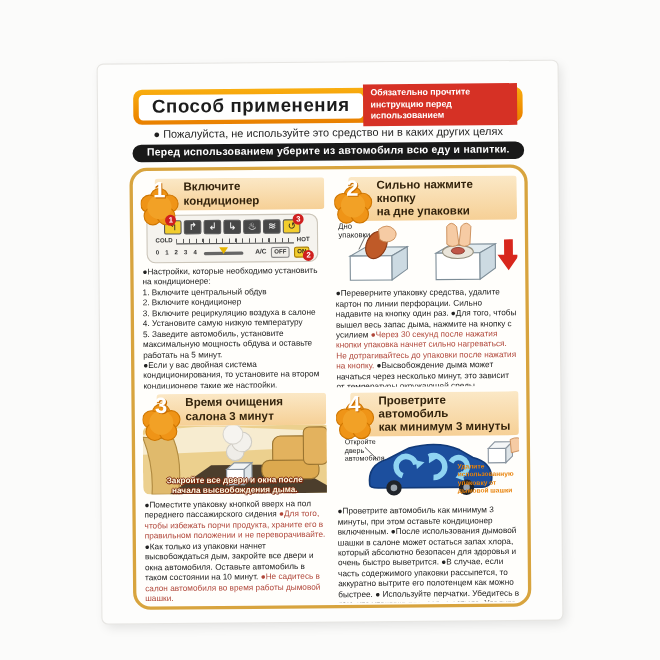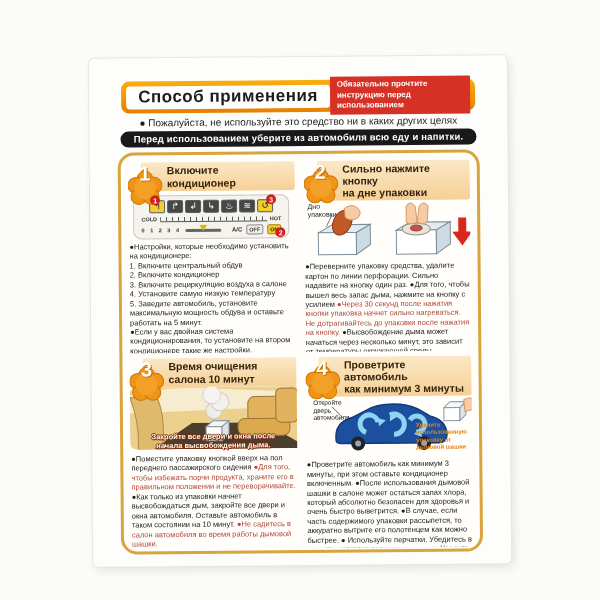--- a/index.html
+++ b/index.html
@@ -249,21 +249,21 @@
                 <circle cx="9" cy="15" r="8"></circle>
                 <circle cx="27" cy="15" r="8"></circle>
               <circle cx="12" cy="26" r="8"></circle>
                 <circle cx="24" cy="26" r="8"></circle>
               <circle cx="18" cy="18" r="11" stroke="none" fill="#f2a126"></circle>
             </g>
           </svg>
           <span class="num">3</span>
         </span>
         <span>Время очищения
-салона 10 минут</span>
+салона 3 минут</span>
       </div>
       <div class="illus" style="height:64px;">
         <svg viewBox="0 0 172 62" width="172" height="62" style="margin:0 auto;">
           <rect x="0" y="0" width="172" height="62" rx="6" fill="#ecd08e"></rect>
           <path d="M0,8 q40,-10 90,-6 l82,4 l0,14 l-172,6 Z" fill="#f7ecd0"></path>
           <path d="M0,10 q10,26 8,52 l24,0 q4,-30 -4,-50 Z" fill="#e0ba6c" stroke="#b08a40" stroke-width="1"></path>
           <path d="M24,62 L62,36 L134,36 L172,58 L172,62 Z" fill="#4c3e2c"></path>
           <rect x="118" y="10" width="34" height="28" rx="7" fill="#e3b25e" stroke="#9a7430" stroke-width="1"></rect>
           <rect x="108" y="32" width="52" height="17" rx="7" fill="#dca94f" stroke="#9a7430" stroke-width="1"></rect>
           <rect x="146" y="2" width="22" height="34" rx="5" fill="#e3b25e" stroke="#9a7430" stroke-width="1"></rect>

